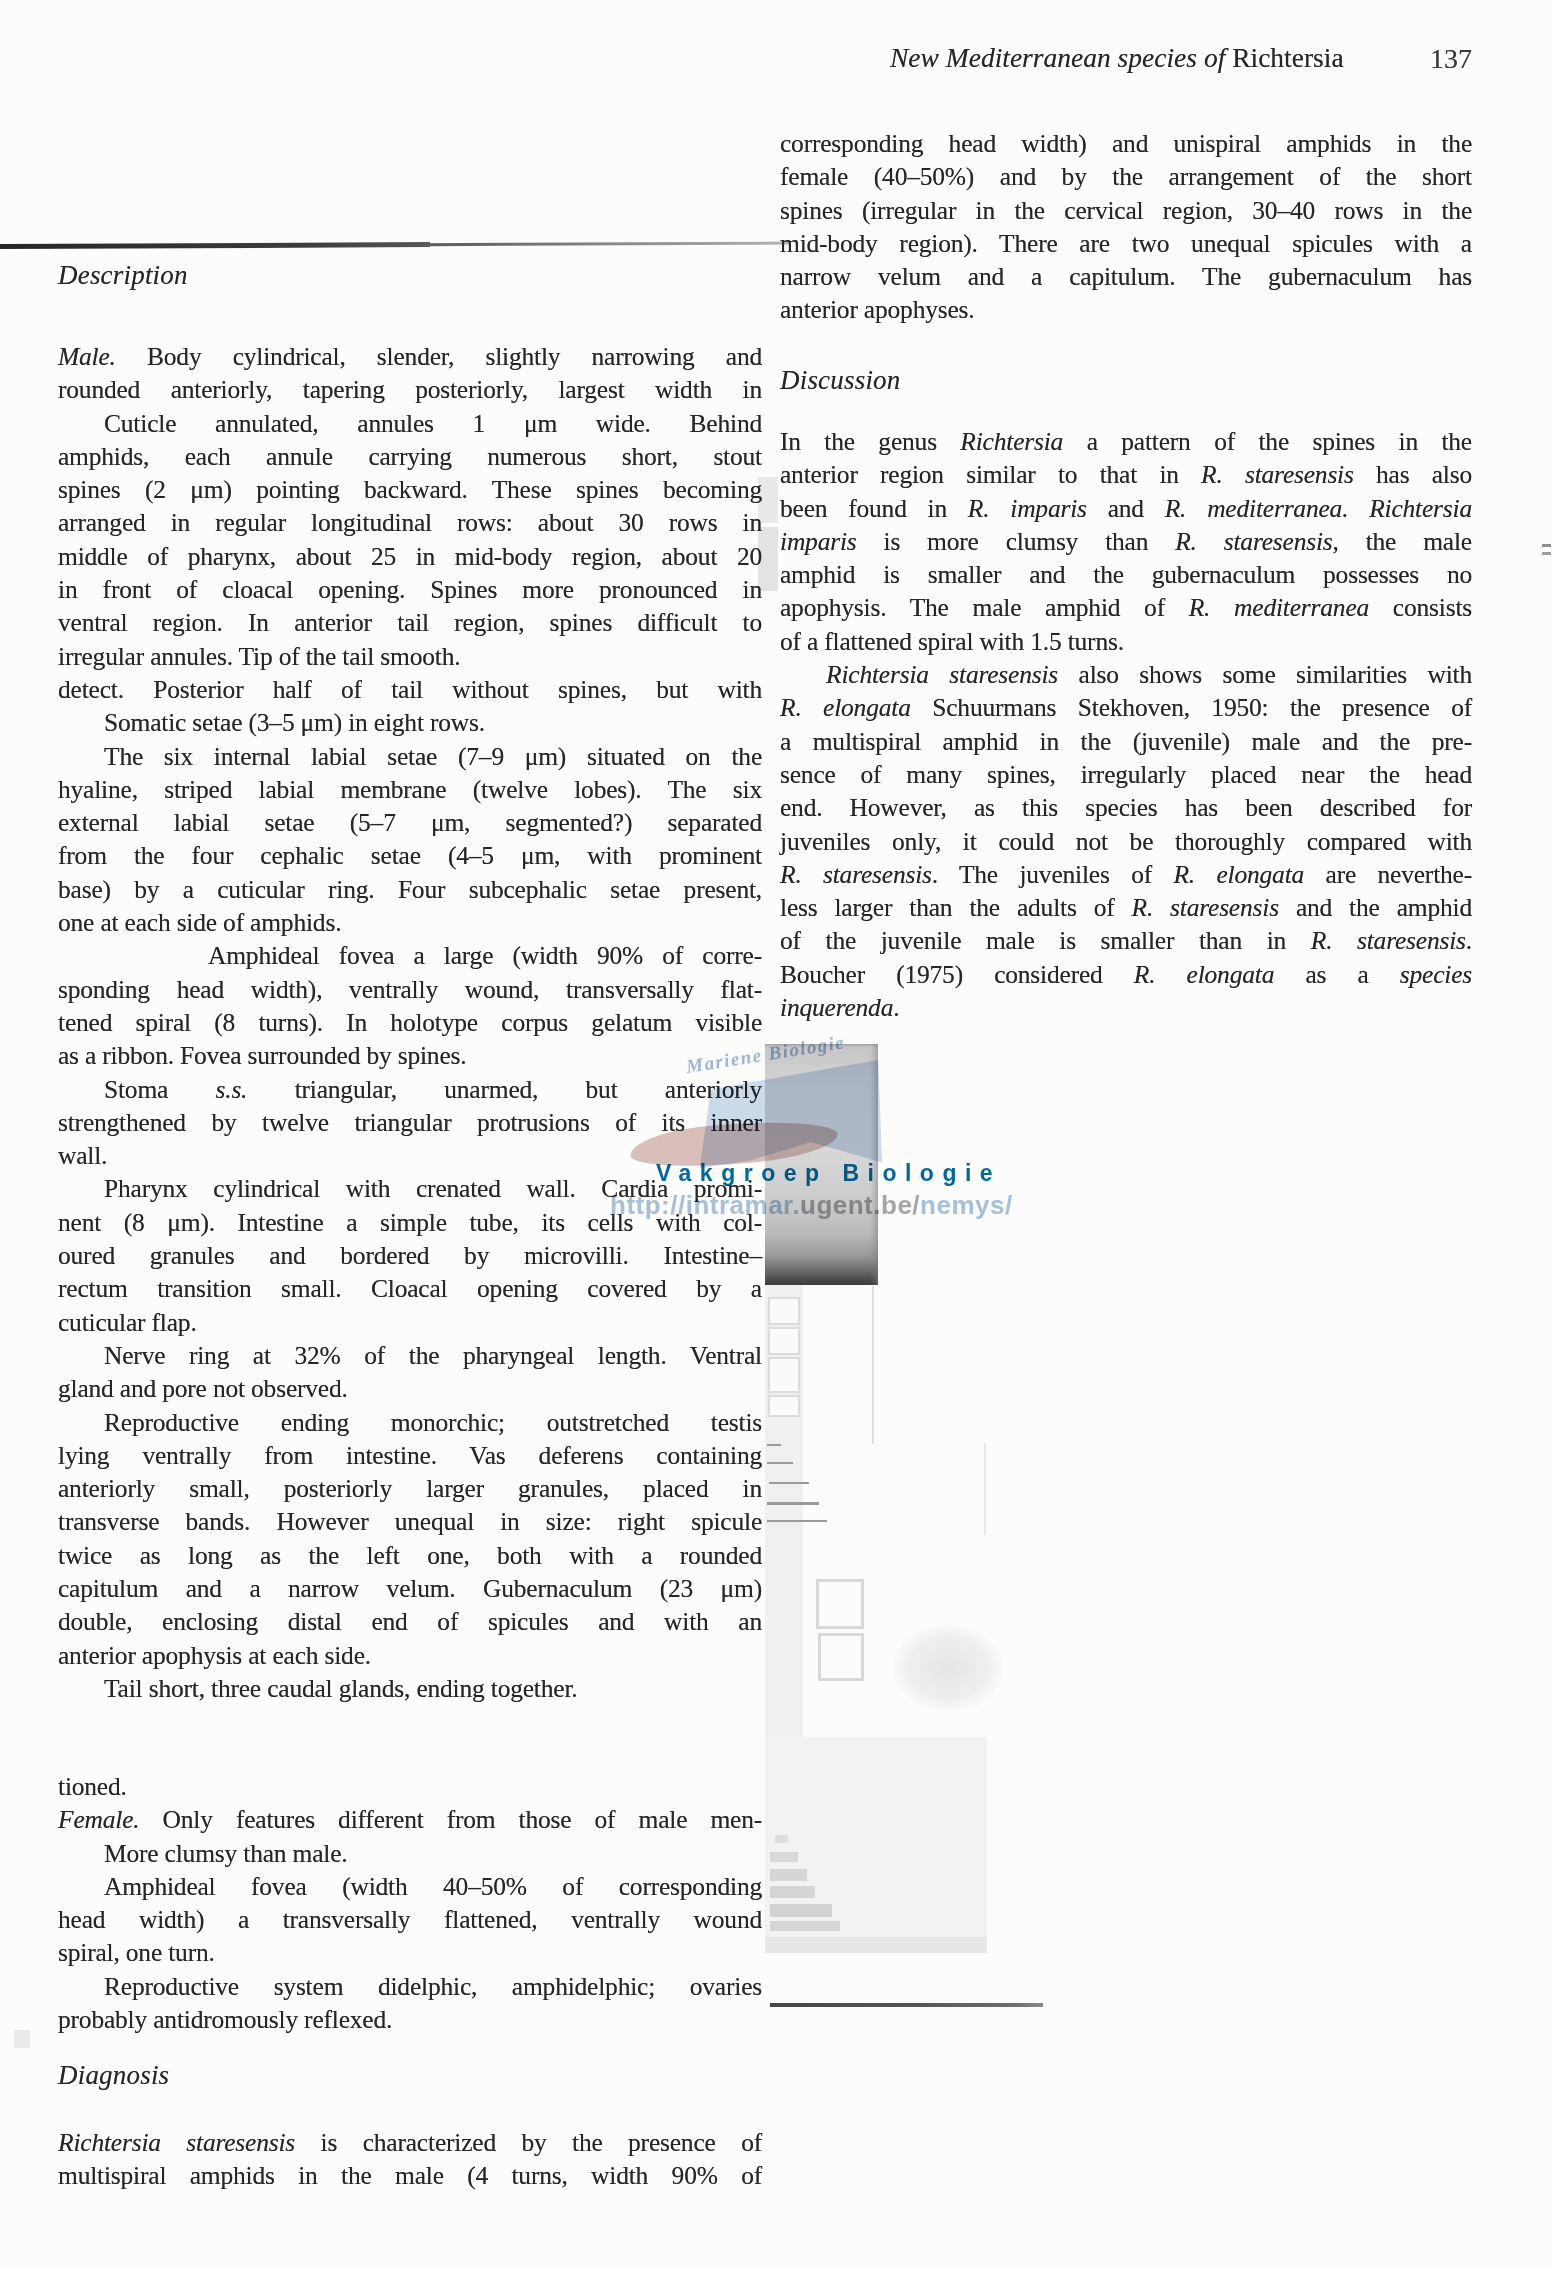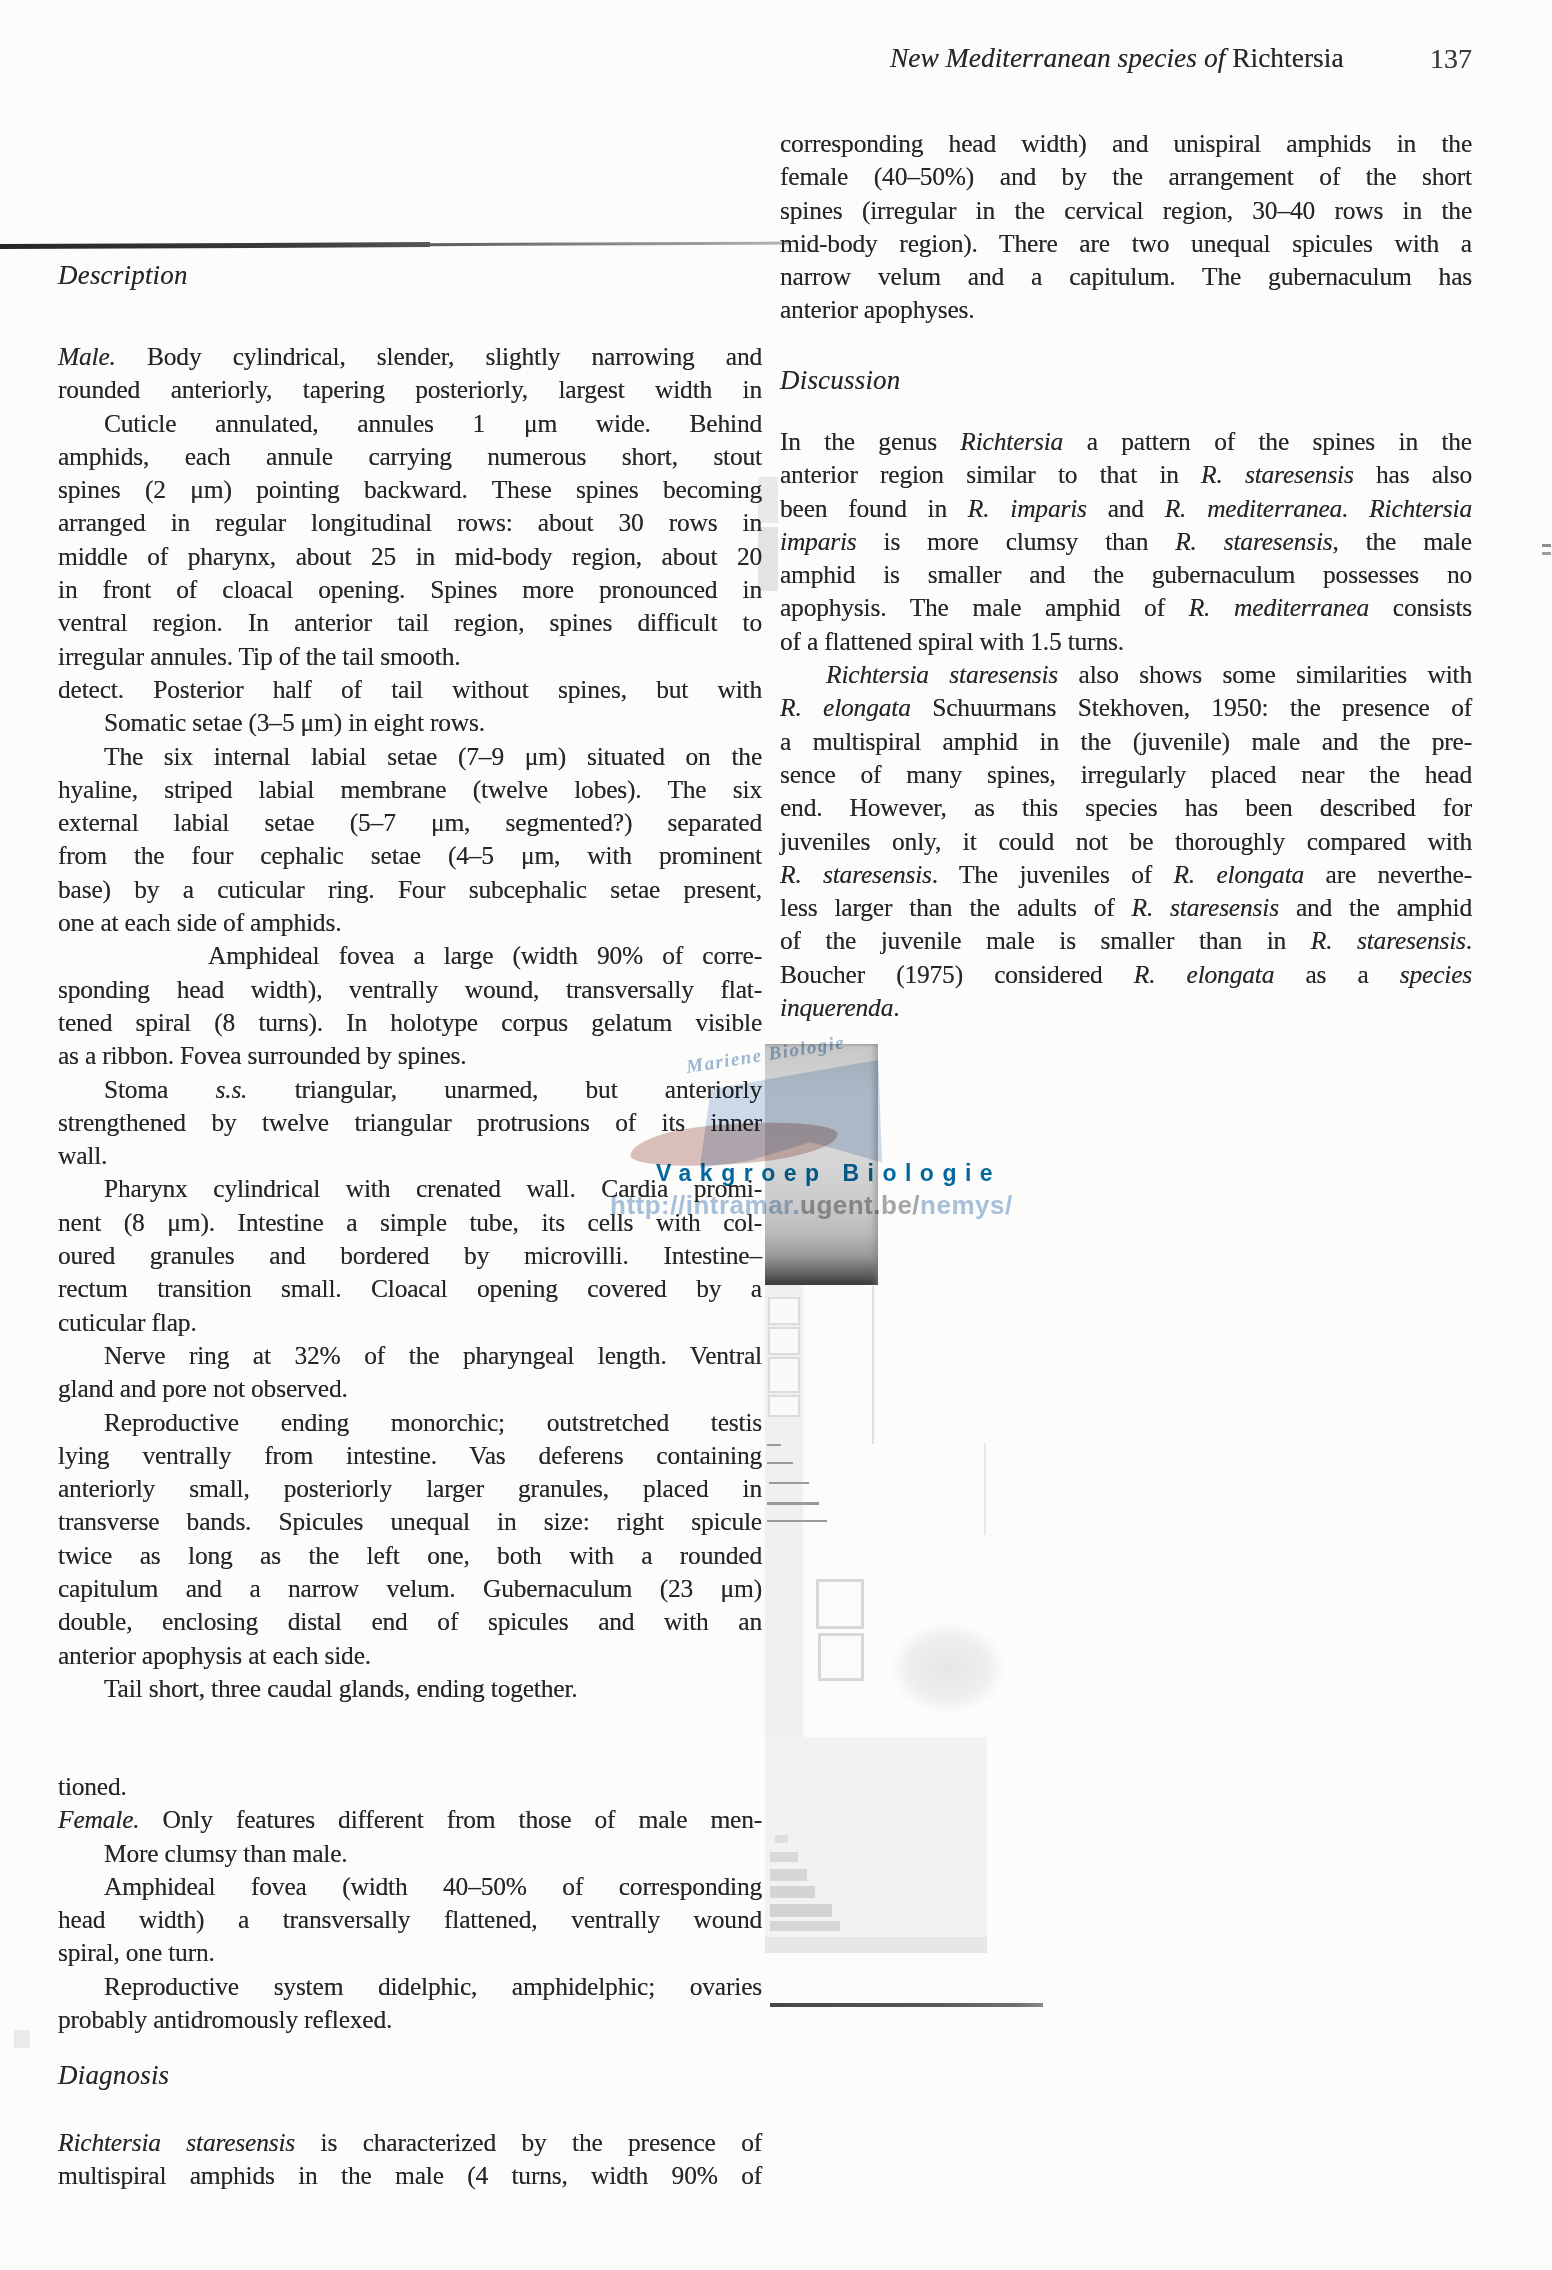--- a/index.html
+++ b/index.html
@@ -125,21 +125,21 @@
       <div class="ln ind">Pharynx cylindrical with crenated wall. Cardia promi-</div>
       <div class="ln">nent (8 μm). Intestine a simple tube, its cells with col-</div>
       <div class="ln">oured granules and bordered by microvilli. Intestine–</div>
       <div class="ln">rectum transition small. Cloacal opening covered by a</div>
       <div class="ln last">cuticular flap.</div>
       <div class="ln ind">Nerve ring at 32% of the pharyngeal length. Ventral</div>
       <div class="ln last">gland and pore not observed.</div>
       <div class="ln ind">Reproductive ending monorchic; outstretched testis</div>
       <div class="ln">lying ventrally from intestine. Vas deferens containing</div>
       <div class="ln">anteriorly small, posteriorly larger granules, placed in</div>
-      <div class="ln">transverse bands. Spicules unequal in size: right spicule</div>
+      <div class="ln">transverse bands. However unequal in size: right spicule</div>
       <div class="ln">twice as long as the left one, both with a rounded</div>
       <div class="ln">capitulum and a narrow velum. Gubernaculum (23 μm)</div>
       <div class="ln">double, enclosing distal end of spicules and with an</div>
       <div class="ln last">anterior apophysis at each side.</div>
       <div class="ln last ind">Tail short, three caudal glands, ending together.</div>
     </div>
 
   <div class="tblock" style="left:58px;top:1770px;width:704px;">
       <div class="ln last">tioned.</div>
       <div class="ln"><i>Female.</i> Only features different from those of male men-</div>

